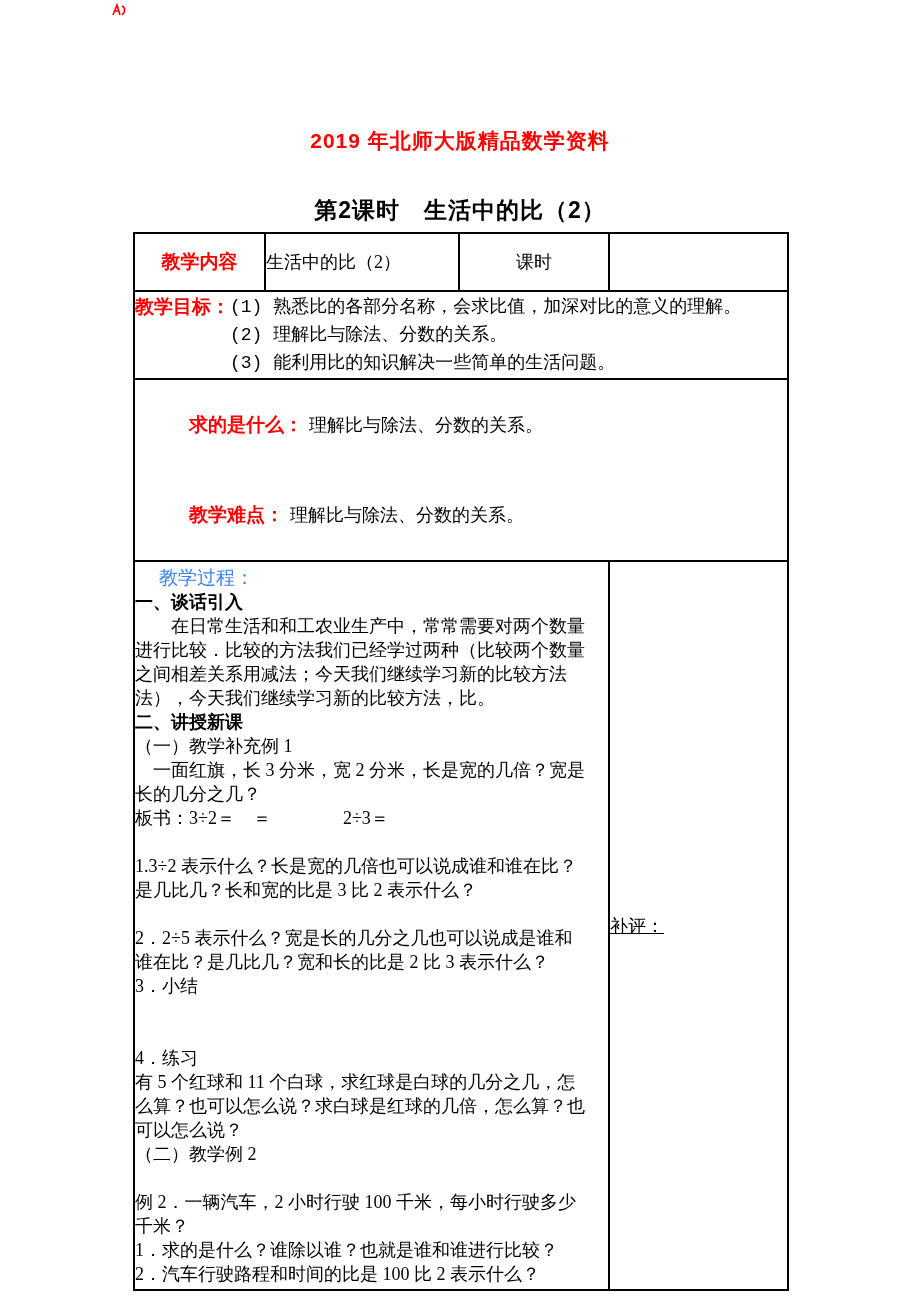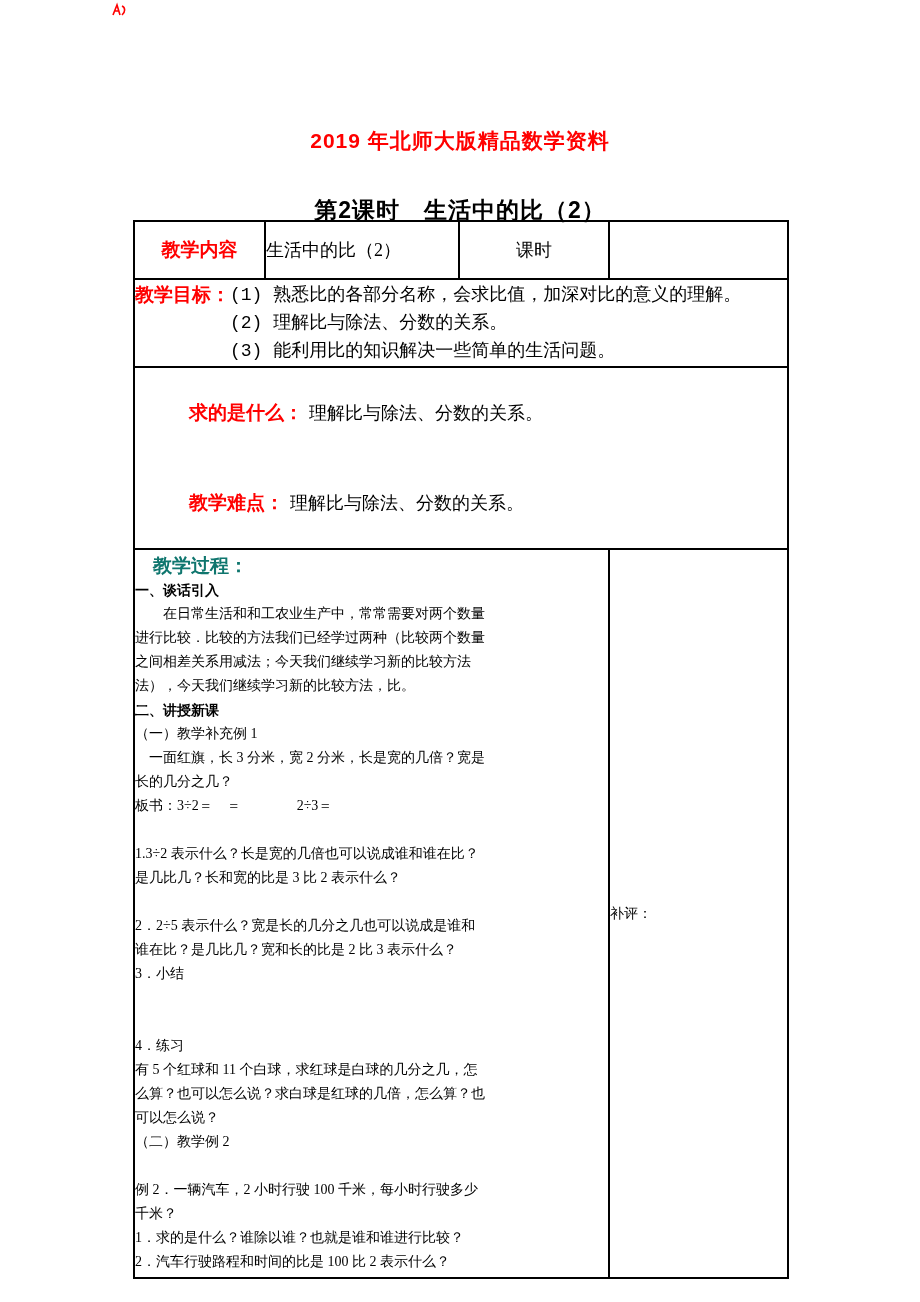--- a/index.html
+++ b/index.html
@@ -46,21 +46,21 @@
     text-align: center;
     color: #000000;
     font-family: "Liberation Sans", "DejaVu Sans", sans-serif;
     font-size: 23px;
     font-weight: bold;
     letter-spacing: 1px;
   }
   table.lesson {
     position: absolute;
     left: 133px;
-    top: 220px;
+    top: 232px;
     width: 654px;
     border-collapse: collapse;
     table-layout: fixed;
     border-radius: 29px;
   }
   table.lesson td {
     border: 2px solid #000000;
     font-size: 18px;
     vertical-align: middle;
     padding: 0;
@@ -86,35 +86,35 @@
   
   td.points-cell { vertical-align: top; padding: 3px 8px 0 14px; }
   .point-line { line-height: 30px; white-space: pre-wrap; }
   .point-line .red-label { margin-right: 6px; }
   
   td.process-cell { vertical-align: top; padding: 3px 2px 0 3px; }
   .pline {
     line-height: 24px;
     min-height: 24px;
     white-space: pre-wrap;
-    font-size: 14px;
+    font-size: 18px;
   }
   .pline.red-bold {
-    color: #0f766e;
-    font-weight: bold;
+    color: #3b82f6;
+    font-weight: normal;
     font-family: "Liberation Sans", "DejaVu Sans", sans-serif;
     font-size: 19px;
-    padding-left: 18px;
+    padding-left: 24px;
   }
   .pline.bold {
     font-weight: bold;
     font-family: "Liberation Sans", "DejaVu Sans", sans-serif;
   }
   td.remark-cell { vertical-align: top; padding: 7px 4px 0 10px; }
-  .remark-label { font-size: 14px; line-height: 24px; }
+  .remark-label { font-size: 18px; line-height: 24px; text-decoration: underline; }
 </style>
 </head>
 <body>
 
 <div class="page">
 
   <svg class="corner-mark" viewBox="0 0 18 17" xmlns="http://www.w3.org/2000/svg">
     <path d="M3 13 L7 3 L10 13 M4.5 9 L9 9 M12 4 C15.5 5.5 15.5 10 12 13" stroke="#ff0000" stroke-width="1.6" fill="none"></path>
   </svg>
 

